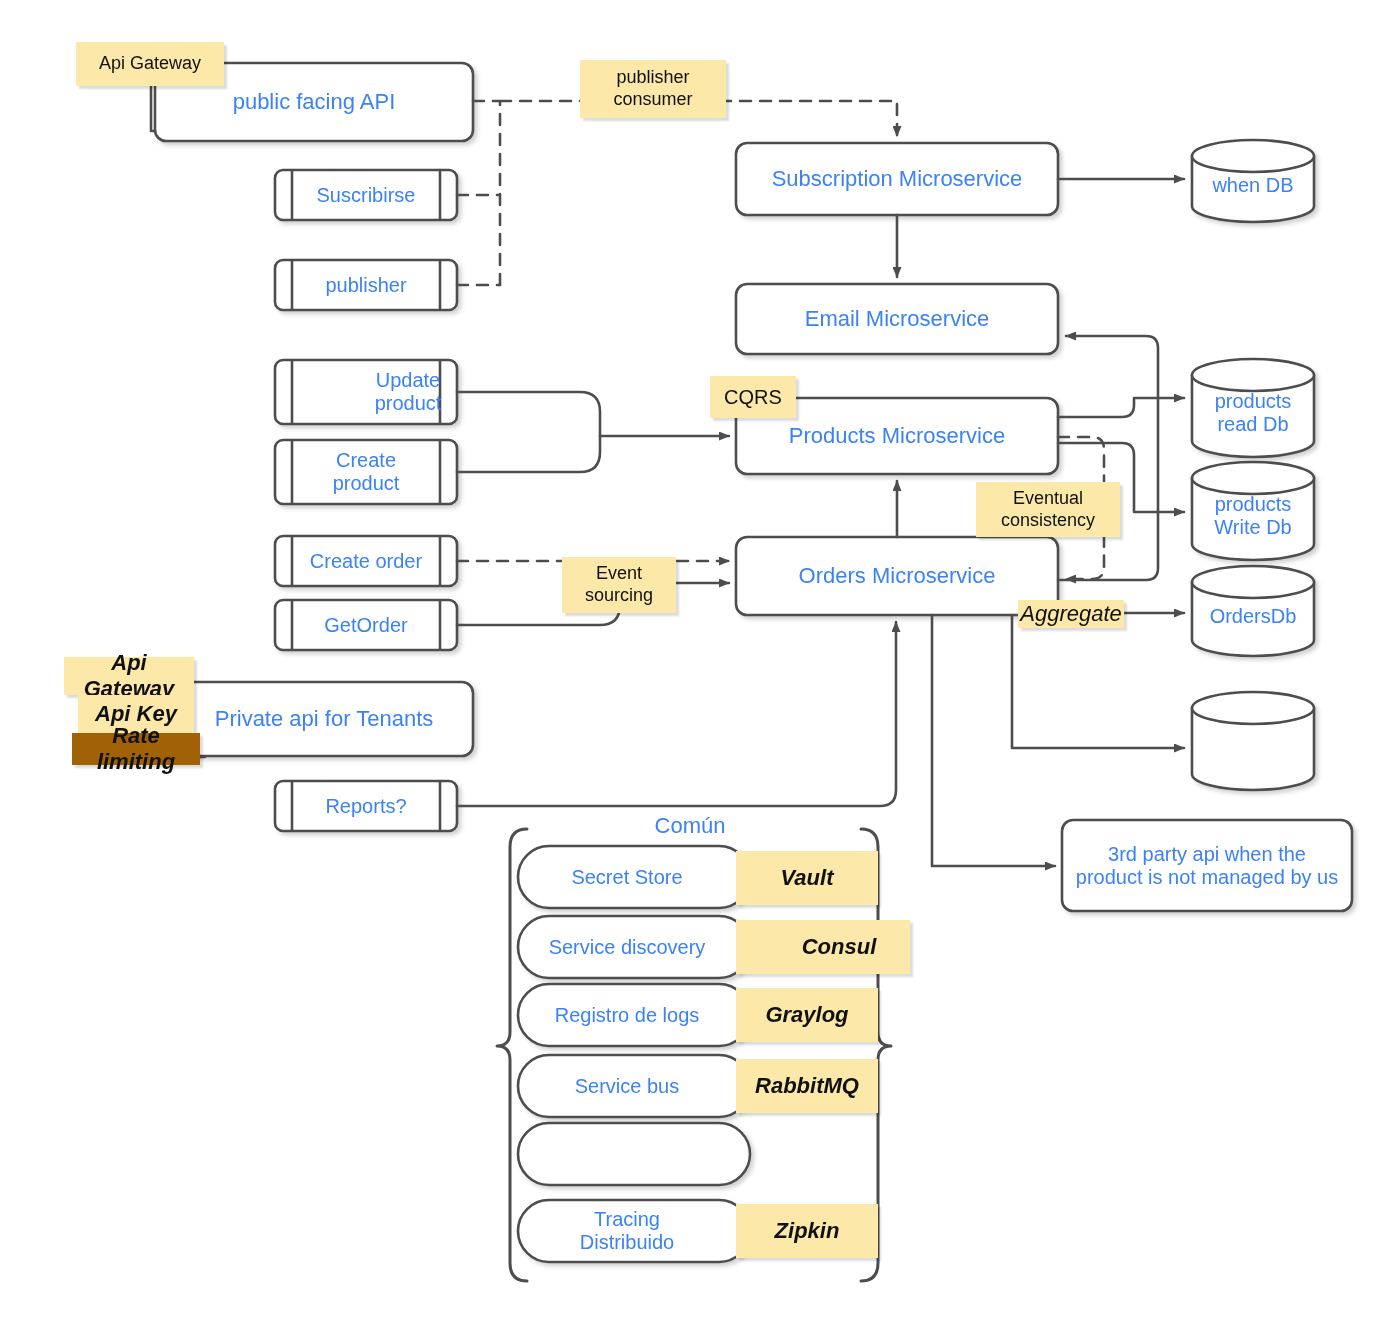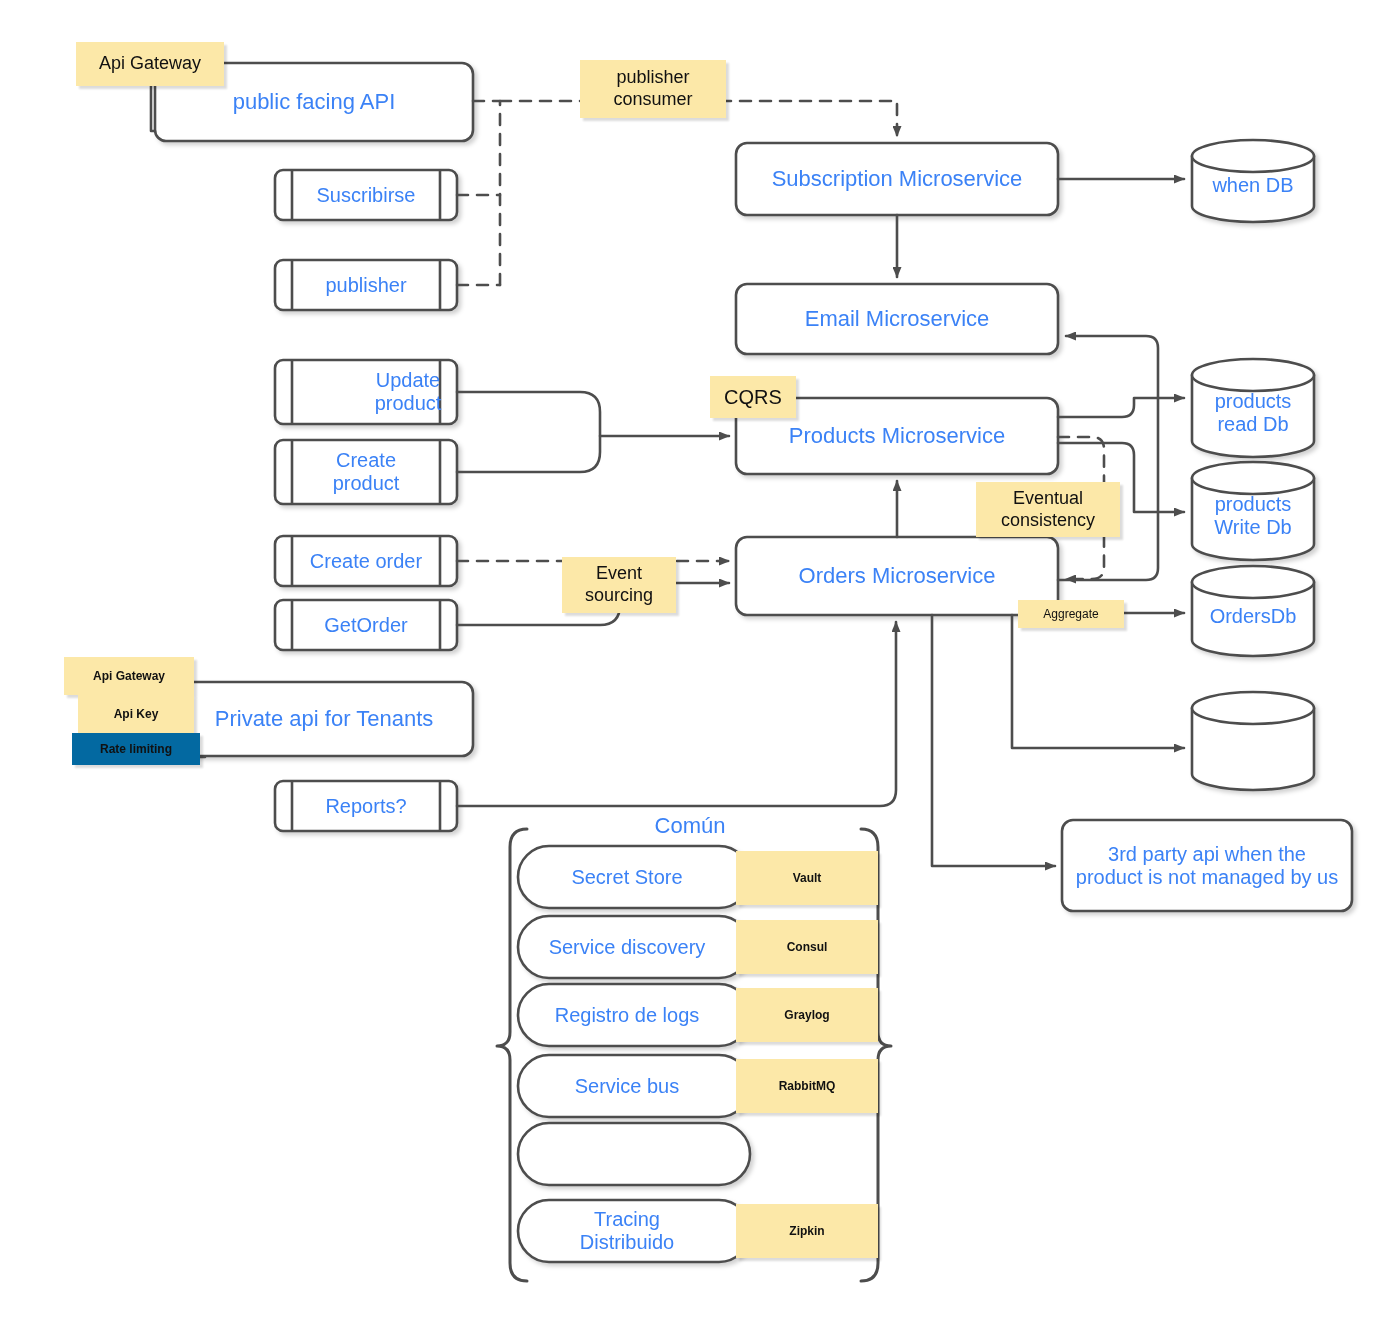--- a/index.html
+++ b/index.html
@@ -6,25 +6,25 @@
   body{font-family:"Liberation Sans",sans-serif;}
   #stage{position:relative;width:1388px;height:1320px;background:#ffffff;overflow:hidden;}
   svg{position:absolute;left:0;top:0;width:1388px;height:1320px;}
   .shadow{filter:drop-shadow(3px 3px 2px rgba(0,0,0,0.18));}
   .nodeLabel{position:absolute;display:flex;align-items:center;justify-content:center;
     text-align:center;color:#3b82f6;line-height:1.15;pointer-events:none;}
   .note{position:absolute;display:flex;align-items:center;justify-content:center;
     text-align:center;color:#111111;line-height:1.2;
     box-shadow:3px 3px 2px rgba(0,0,0,0.14);}
   .yellow{background:#FCE8A8;}
-  .green{background:#0369a1;}
+  .green{background:#a16207;}
   .f22{font-size:22px;}
   .f20{font-size:20px;}
   .f18{font-size:18px;}
-  .f17{font-size:12px;}
+  .f17{font-size:22px;font-style:italic;}
   .b{font-weight:bold;}
   .tiny{font-size:12.5px;font-weight:bold;line-height:1.12;}
 </style>
 </head>
 <body>
 
 <div id="stage">
 
 <svg viewBox="0 0 1388 1320">
   <defs>
@@ -212,21 +212,21 @@
 <div class="nodeLabel f22" style="left:600px;top:812px;width:180px;height:28px;">Común</div>
 
 <div class="nodeLabel f20" style="left:522px;top:846px;width:210px;height:62px;white-space:pre-line;">Secret Store</div>
 <div class="nodeLabel f20" style="left:522px;top:916px;width:210px;height:62px;white-space:pre-line;">Service discovery</div>
 <div class="nodeLabel f20" style="left:522px;top:984px;width:210px;height:62px;white-space:pre-line;">Registro de logs</div>
 <div class="nodeLabel f20" style="left:522px;top:1055px;width:210px;height:62px;white-space:pre-line;">Service bus</div>
 <div class="nodeLabel f20" style="left:522px;top:1200px;width:210px;height:62px;white-space:pre-line;">Tracing
 Distribuido</div>
 
 <div class="note yellow f17 b" style="left:736px;top:851px;width:142px;height:54px;">Vault</div>
-<div class="note yellow f17 b" style="left:736px;top:920px;width:142px;height:54px;">Consul</div>
+<div class="note yellow f17 b" style="left:736px;top:920px;width:142px;height:54px;padding-left:32px;">Consul</div>
 <div class="note yellow f17 b" style="left:736px;top:988px;width:142px;height:54px;">Graylog</div>
 <div class="note yellow f17 b" style="left:736px;top:1059px;width:142px;height:54px;">RabbitMQ</div>
 
 
 <div class="note yellow f17 b" style="left:736px;top:1204px;width:142px;height:54px;">Zipkin</div>
 
 <div class="note yellow f18" style="left:76px;top:42px;width:148px;height:44px;">Api Gateway</div>
 <div class="note yellow f18" style="left:580px;top:60px;width:146px;height:58px;white-space:pre-line;">publisher
 consumer</div>
 <div class="note yellow f20" style="left:710px;top:376px;width:86px;height:42px;">CQRS</div>

